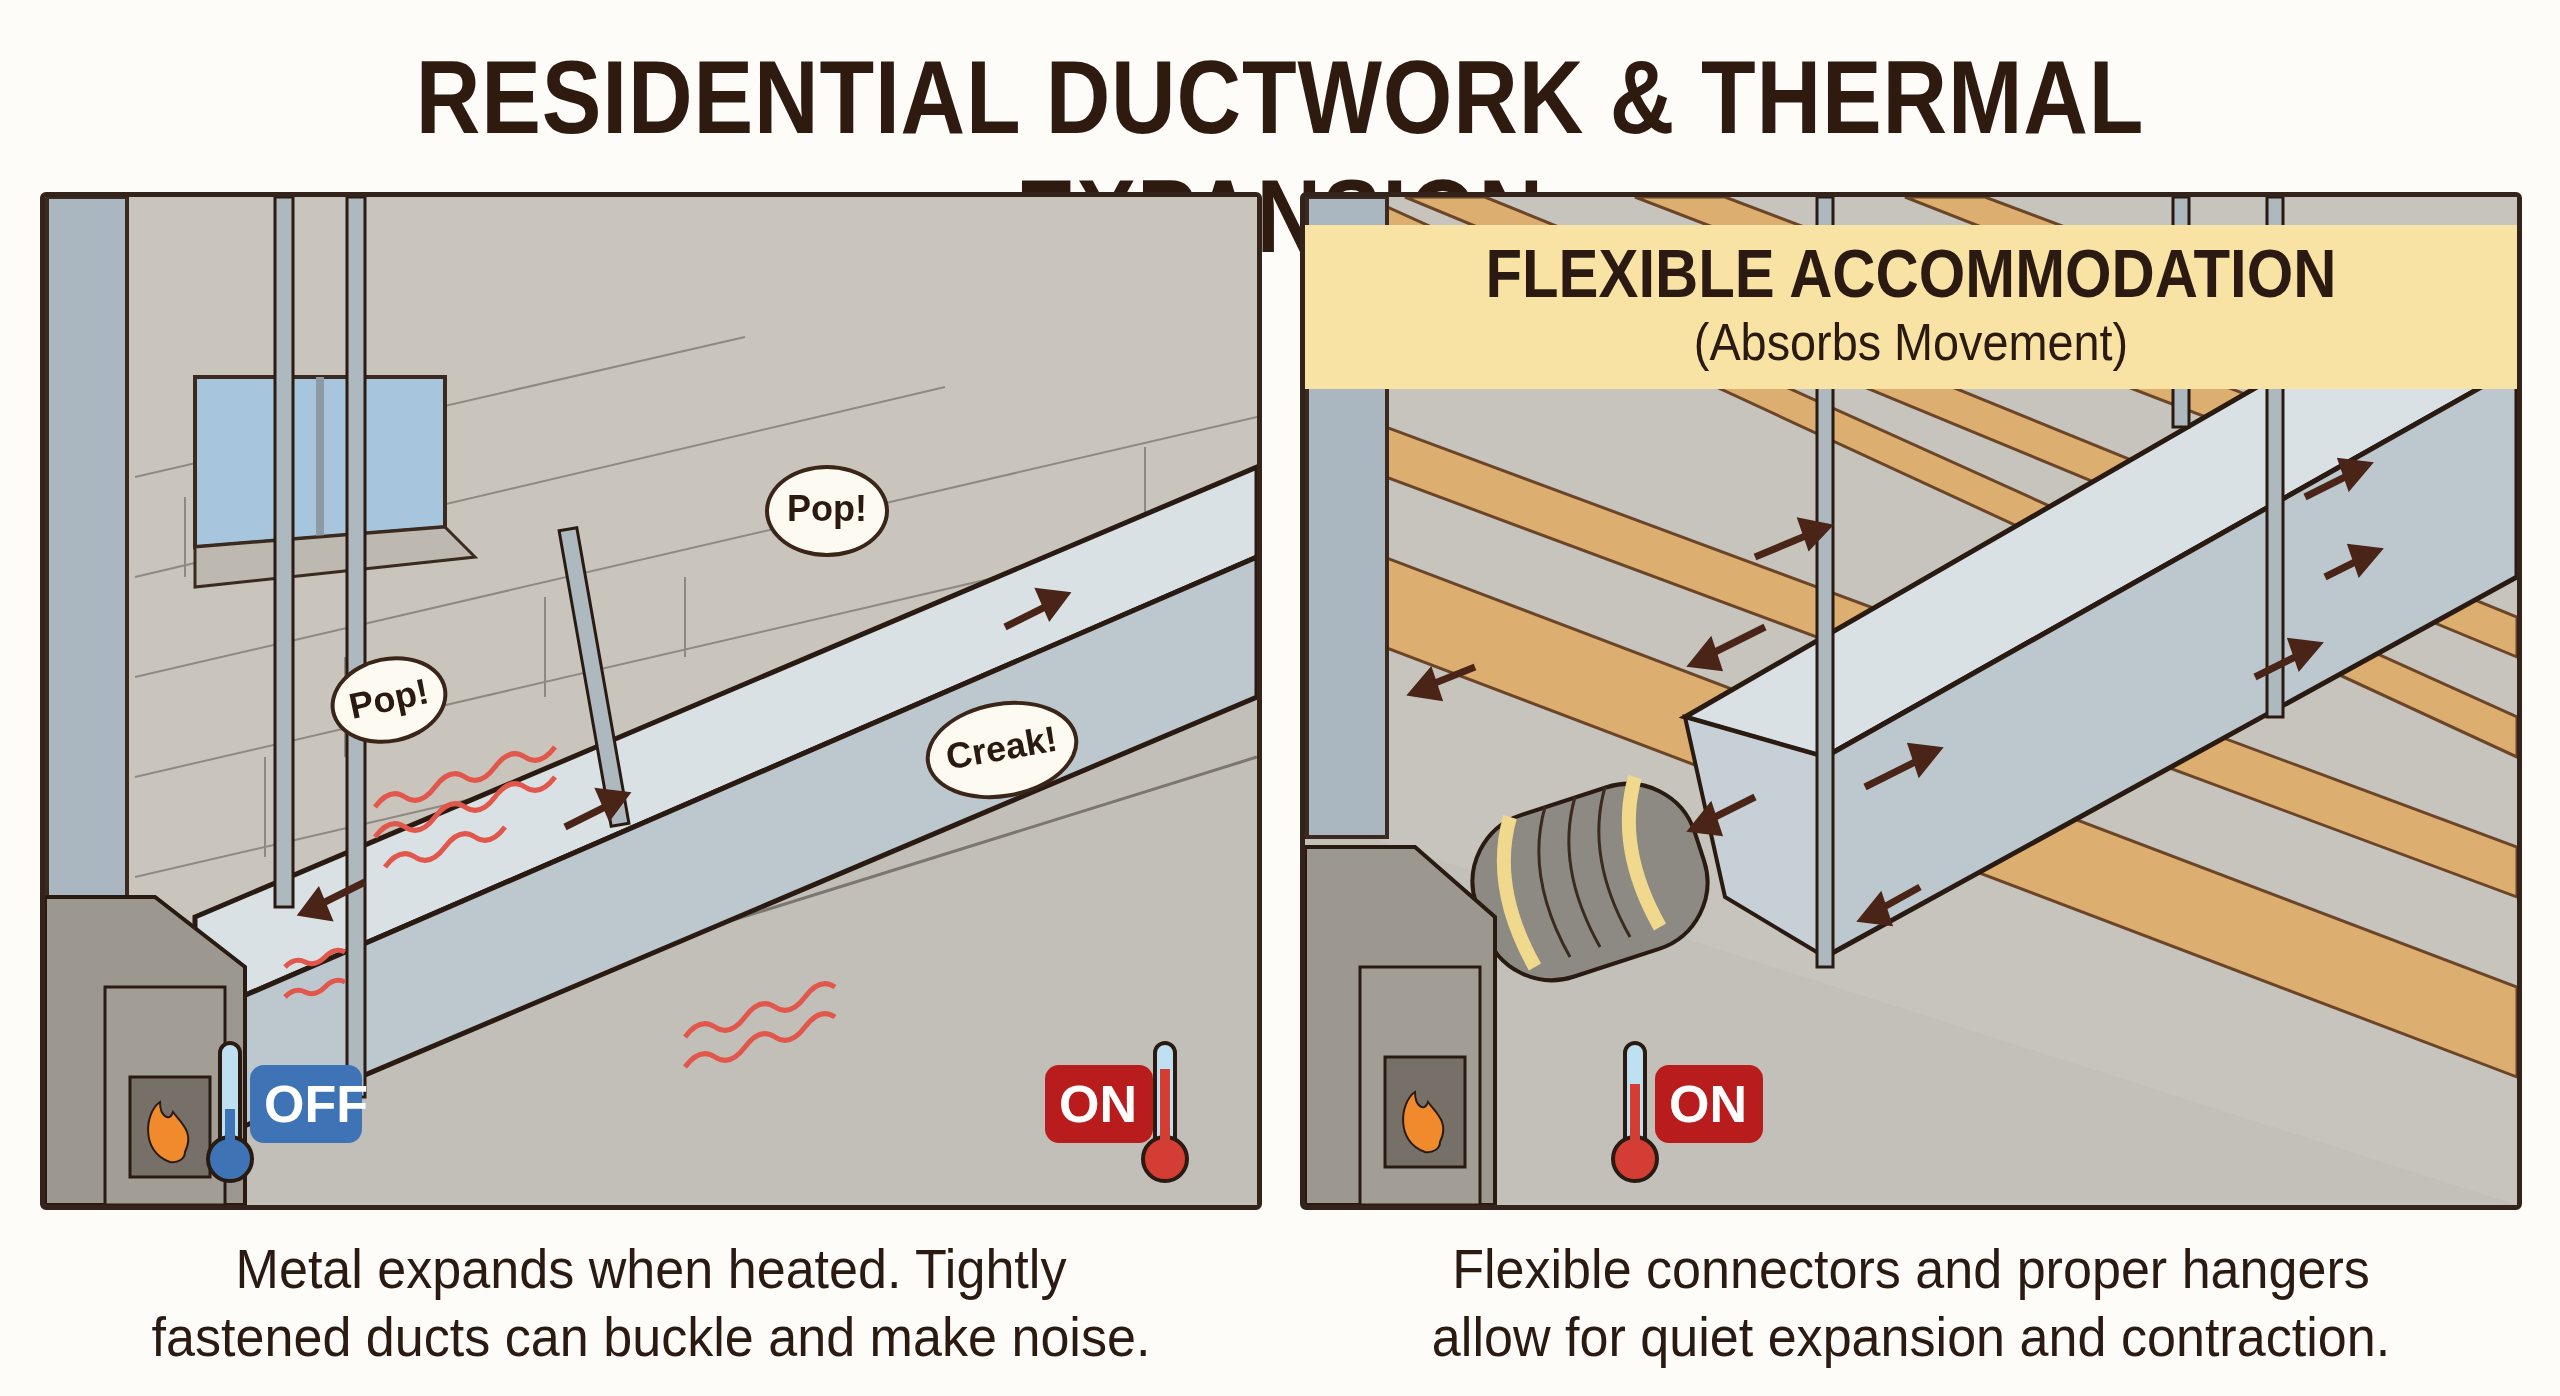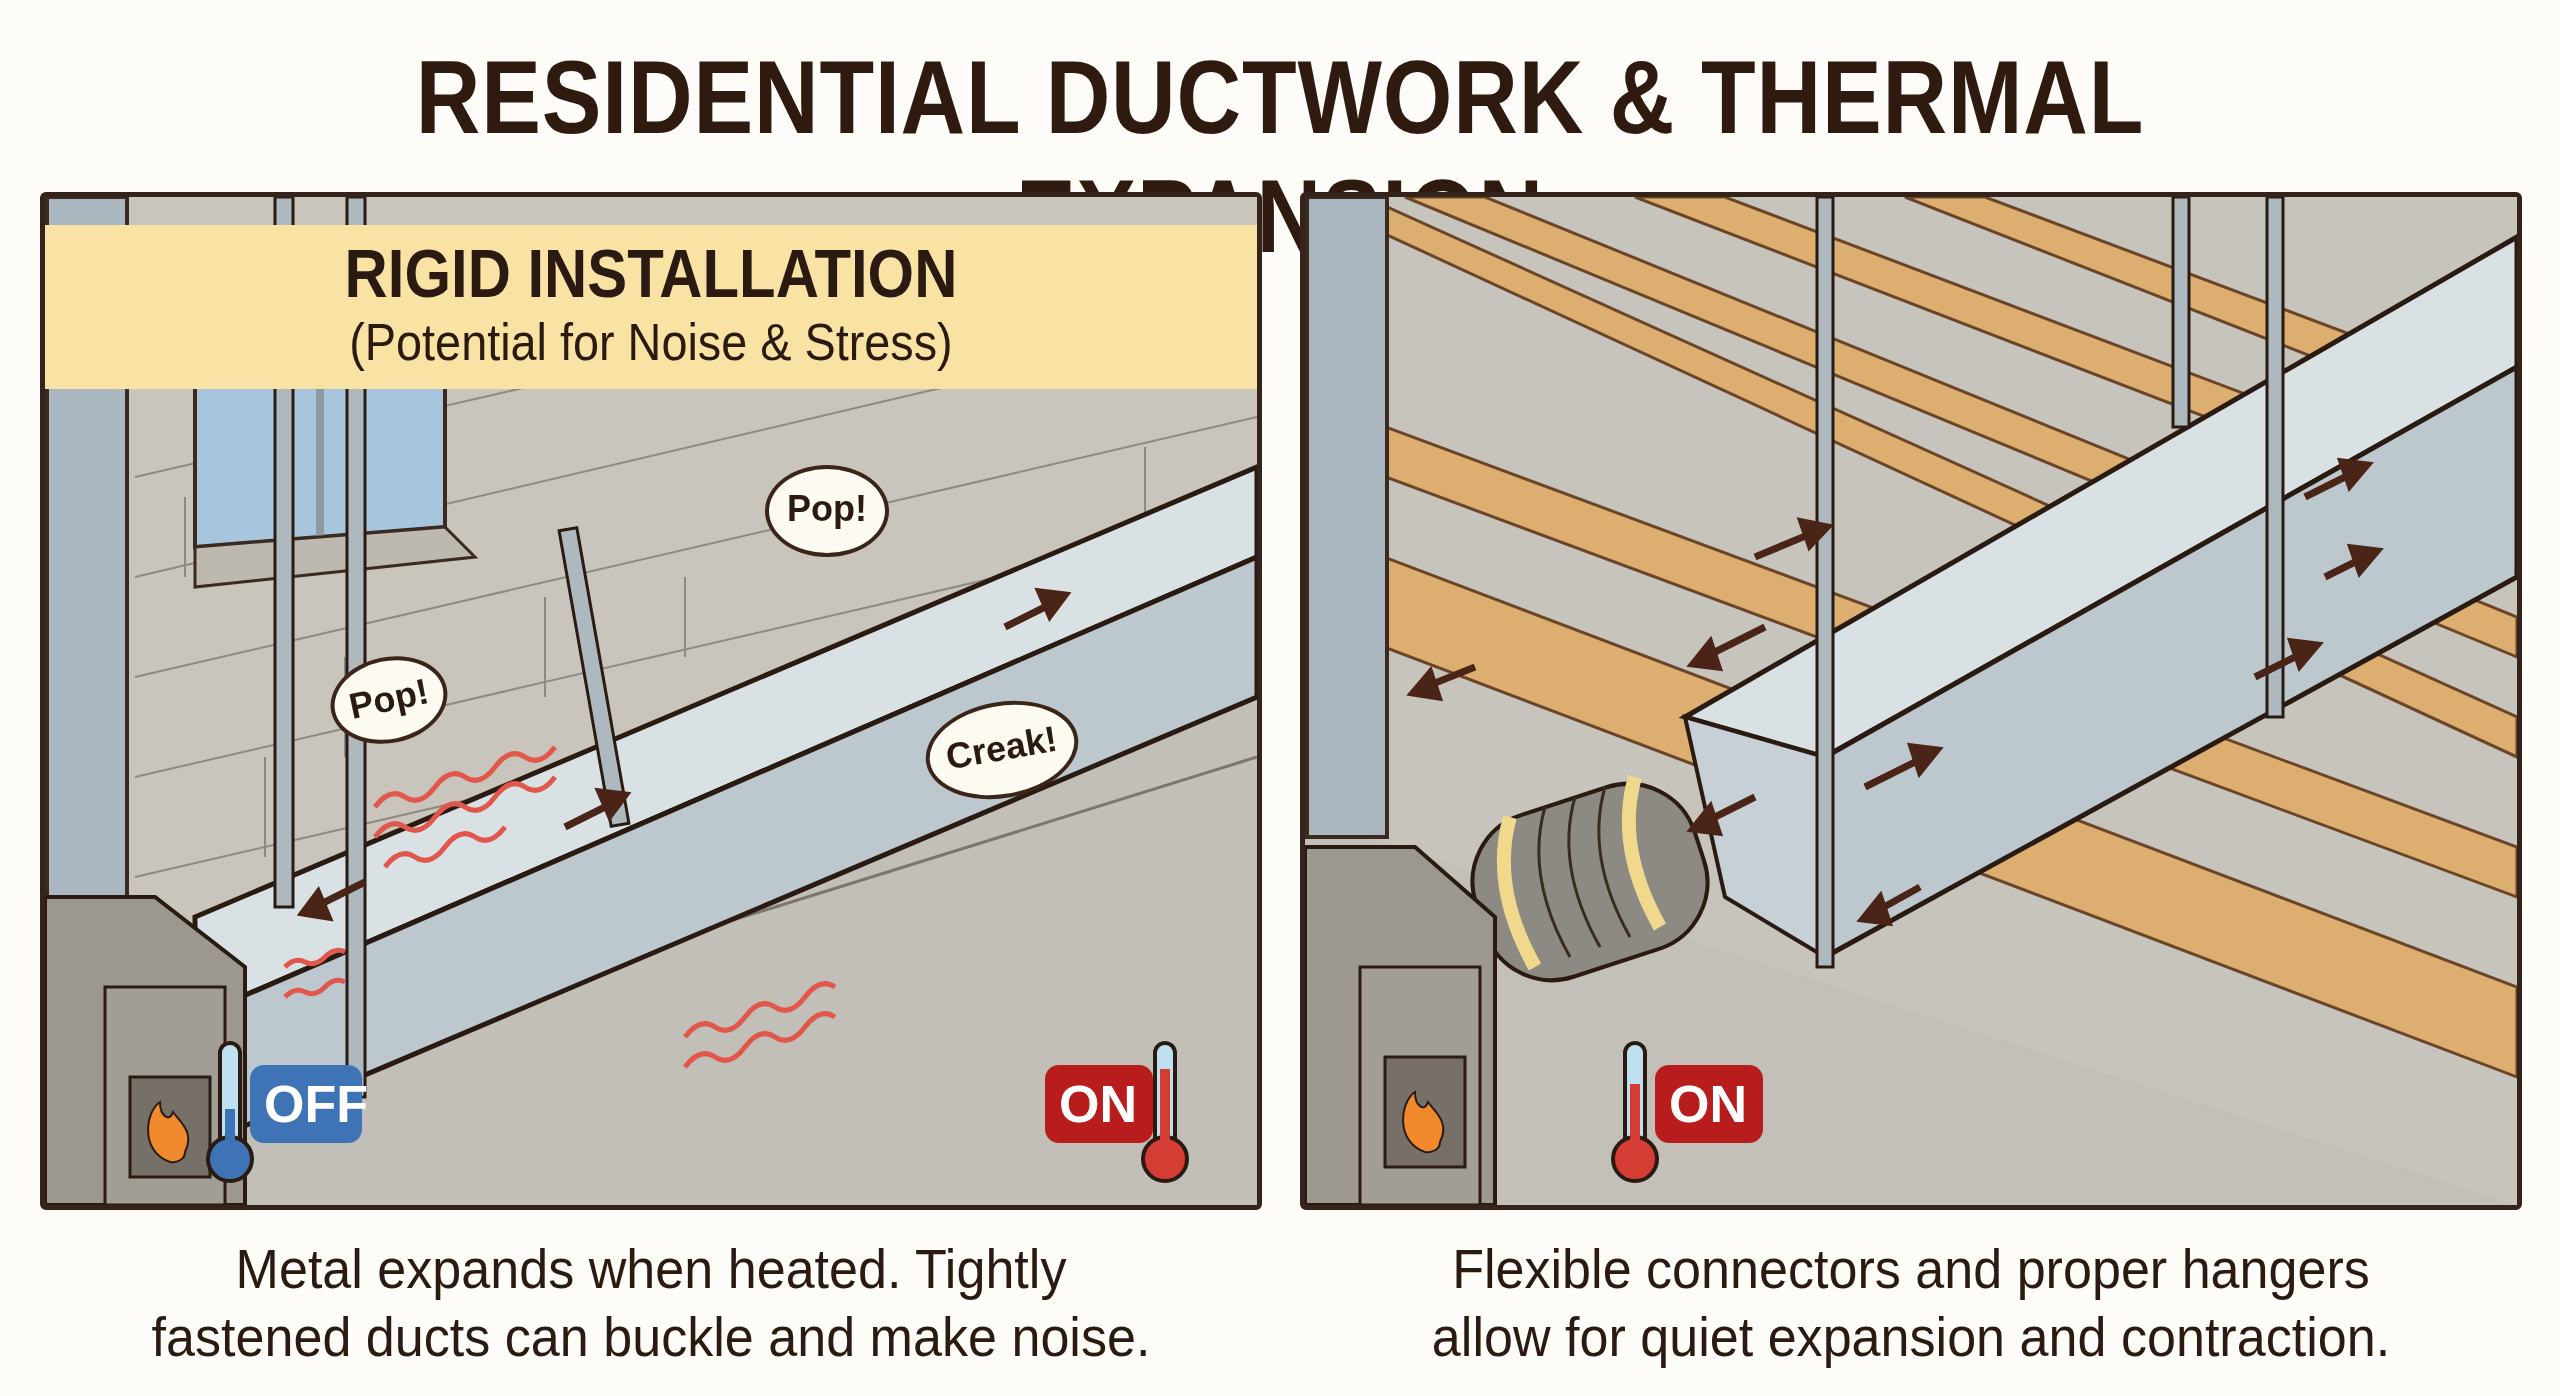--- a/index.html
+++ b/index.html
@@ -87,24 +87,20 @@
         <polygon points="258,716 283,720 273,696"></polygon>
     </g>
 
     <g>
       <polygon points="0,700 110,700 200,770 200,1008 0,1008" fill="#9c9890" stroke="#2a1b12" stroke-width="4"></polygon>
       <rect x="60" y="790" width="120" height="218" fill="#a29e96" stroke="#2a1b12" stroke-width="3"></rect>
       <rect x="85" y="880" width="80" height="100" fill="#767069" stroke="#2a1b12" stroke-width="3"></rect>
       <path d="M125 965 C95 955 100 915 115 905 C115 920 125 925 128 915 C135 925 150 935 140 955 C140 962 133 966 125 965 Z" fill="#f08a2c" stroke="#2a1b12" stroke-width="2"></path>
     </g>
   </svg>
-  <div class="band">
-    <span class="band-title">RIGID INSTALLATION</span>
-    <span class="band-sub">(Potential for Noise &amp; Stress)</span>
-  </div>
   <div class="bubble" style="left:285px;top:460px;width:110px;height:78px;line-height:76px;transform:rotate(-12deg);">Pop!</div>
   <div class="bubble" style="left:720px;top:268px;width:116px;height:84px;line-height:80px;">Pop!</div>
   <div class="bubble" style="left:880px;top:505px;width:146px;height:88px;line-height:84px;transform:rotate(-10deg);">Creak!</div>
   <svg style="left:160px;top:842px;" width="50" height="150" viewBox="0 0 50 150">
     <rect x="15" y="4" width="20" height="105" rx="10" fill="#bfe0f1" stroke="#2a1b12" stroke-width="4"></rect>
     <circle cx="25" cy="120" r="22" fill="#3e74b6" stroke="#2a1b12" stroke-width="4"></circle>
     <rect x="20" y="70" width="10" height="50" fill="#3e74b6"></rect>
   </svg>
   <div class="badge off" style="left:205px;top:868px;width:84px;">OFF</div>
   <div class="badge on" style="left:1000px;top:868px;width:80px;">ON</div>
@@ -178,20 +174,24 @@
         <polygon points="388,632 413,635 405,611"></polygon>
     </g>
 
     <g>
       <polygon points="0,650 110,650 190,720 190,1008 0,1008" fill="#9c9890" stroke="#2a1b12" stroke-width="4"></polygon>
       <rect x="55" y="770" width="120" height="238" fill="#a29e96" stroke="#2a1b12" stroke-width="3"></rect>
       <rect x="80" y="860" width="80" height="110" fill="#767069" stroke="#2a1b12" stroke-width="3"></rect>
       <path d="M120 955 C90 945 95 905 110 895 C110 910 120 915 123 905 C130 915 145 925 135 945 C135 952 128 956 120 955 Z" fill="#f08a2c" stroke="#2a1b12" stroke-width="2"></path>
     </g>
   </svg>
+  <div class="band">
+    <span class="band-title">FLEXIBLE ACCOMMODATION</span>
+    <span class="band-sub">(Absorbs Movement)</span>
+  </div>
   <svg style="left:305px;top:842px;" width="50" height="150" viewBox="0 0 50 150">
     <rect x="15" y="4" width="20" height="105" rx="10" fill="#bfe0f1" stroke="#2a1b12" stroke-width="4"></rect>
     <circle cx="25" cy="120" r="22" fill="#d43d34" stroke="#2a1b12" stroke-width="4"></circle>
     <rect x="20" y="45" width="10" height="75" fill="#d43d34"></rect>
   </svg>
   <div class="badge on" style="left:350px;top:868px;width:80px;">ON</div>
 </div>
 
 <div class="caption cap-left">
   <div>Metal expands when heated. Tightly</div>

